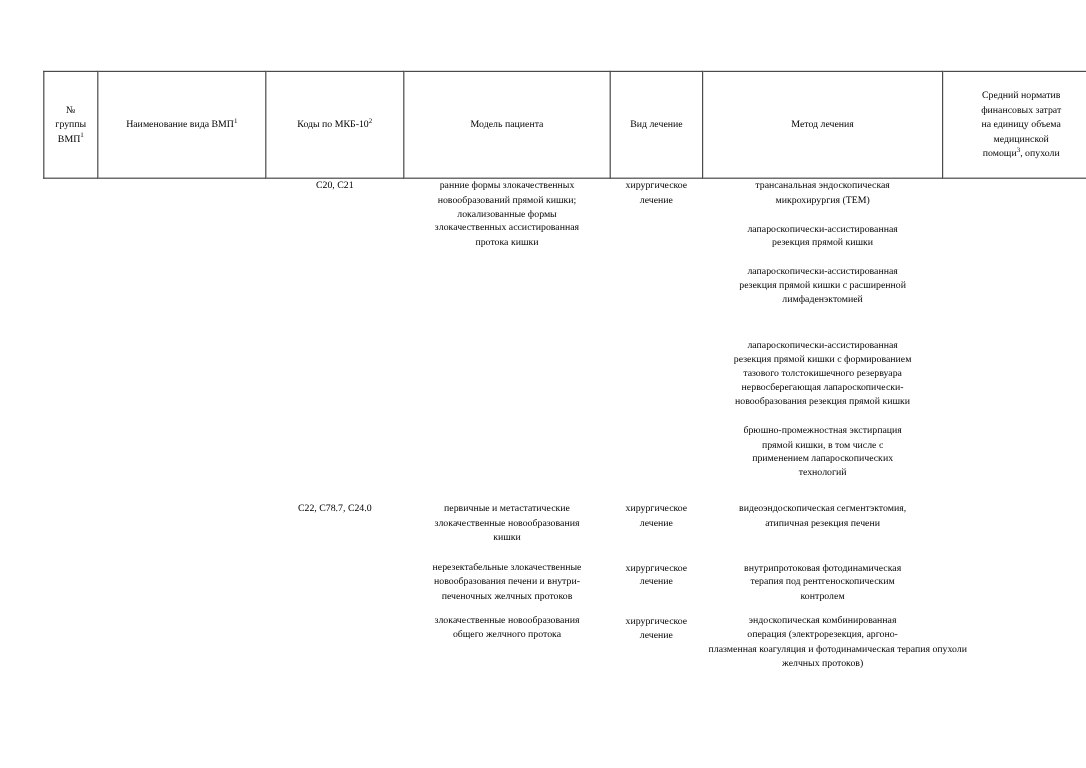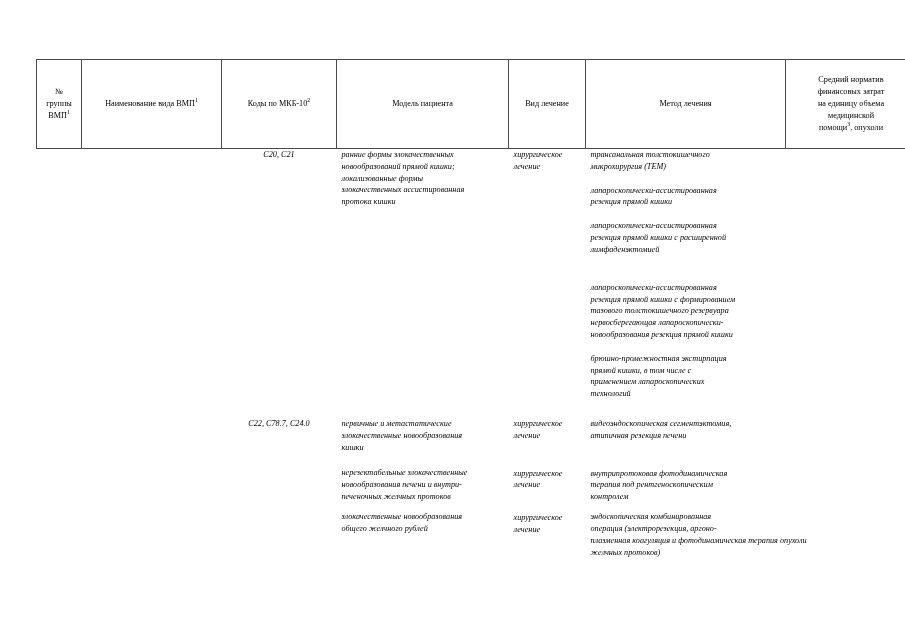--- a/index.html
+++ b/index.html
@@ -63,38 +63,37 @@
   .vmp-table thead th.last {
     border-right: 1px solid #4a4a4a;
   }
 
   .vmp-table tbody td {
     padding: 0;
     vertical-align: top;
     border: 0;
     font-size: 8.2px;
     line-height: 1.44;
-    font-style: italic;
   }
 
   .sup {
     font-size: 5.8px;
     vertical-align: super;
     line-height: 0;
   }
 
   
   .blk {
     padding: 0 5px;
   }
   .blk p {
     margin: 0;
   }
   .center { text-align: center; }
-  .left   { text-align: left; }
+  .left   { text-align: center; }
   .sp-8  { height: 8px; }
   .sp-12 { height: 12px; }
   .sp-14 { height: 14px; }
   .sp-18 { height: 18px; }
   .sp-26 { height: 26px; }
 
   .cell-pad-top { padding-top: 9px; }
 </style>
 </head>
 <body>
@@ -168,21 +167,21 @@
 
         <td class="cell-pad-top">
           <div class="blk left">
             <p>хирургическое</p>
             <p>лечение</p>
           </div>
         </td>
 
         <td class="cell-pad-top">
           <div class="blk left">
-            <p>трансанальная толстокишечного</p>
+            <p>трансанальная эндоскопическая</p>
             <p>микрохирургия (TEM)</p>
           </div>
           <div class="sp-12"></div>
           <div class="blk left">
             <p>лапароскопически-ассистированная</p>
             <p>резекция прямой кишки</p>
           </div>
           <div class="sp-12"></div>
           <div class="blk left">
             <p>лапароскопически-ассистированная</p>
@@ -231,21 +230,21 @@
           </div>
           <div class="sp-14"></div>
           <div class="blk left">
             <p>нерезектабельные злокачественные</p>
             <p>новообразования печени и внутри-</p>
             <p>печеночных желчных протоков</p>
           </div>
           <div class="sp-8"></div>
           <div class="blk left">
             <p>злокачественные новообразования</p>
-            <p>общего желчного рублей</p>
+            <p>общего желчного протока</p>
           </div>
         </td>
 
         <td>
           <div class="blk left">
             <p>хирургическое</p>
             <p>лечение</p>
           </div>
           <div class="sp-26"></div>
           <div class="blk left">

